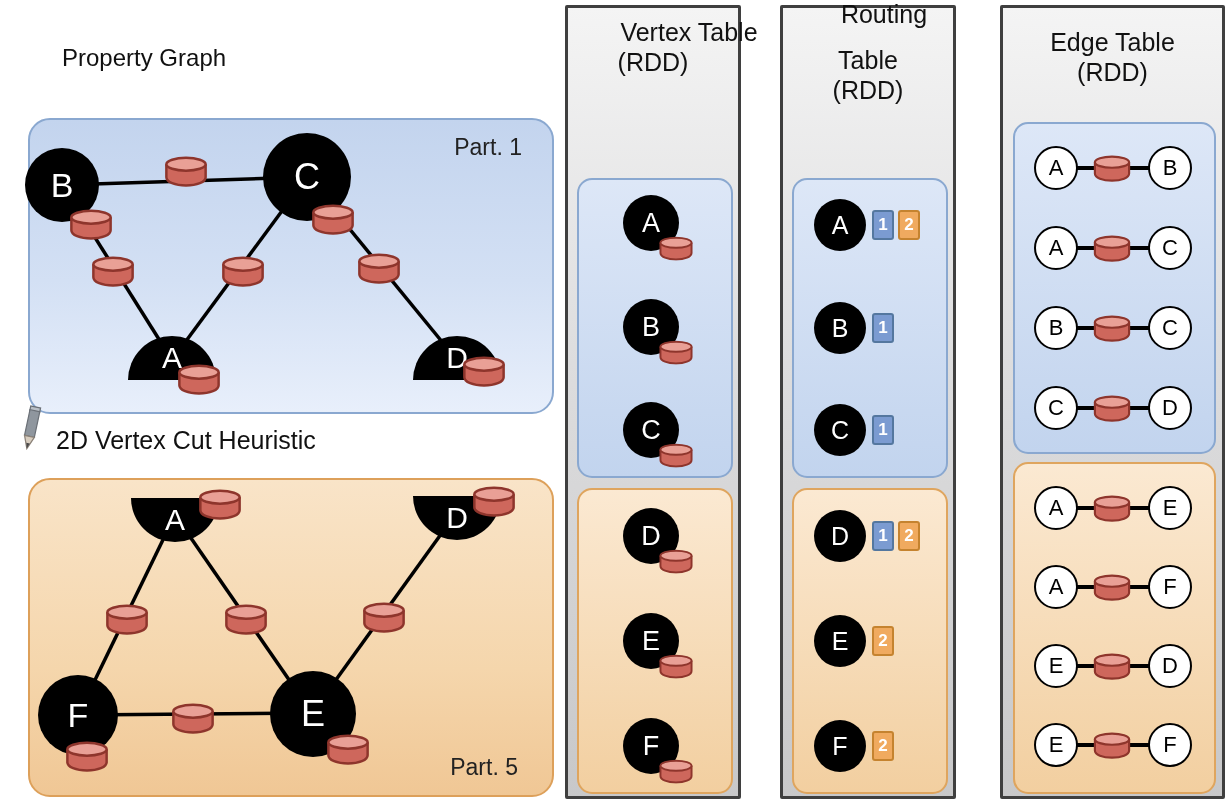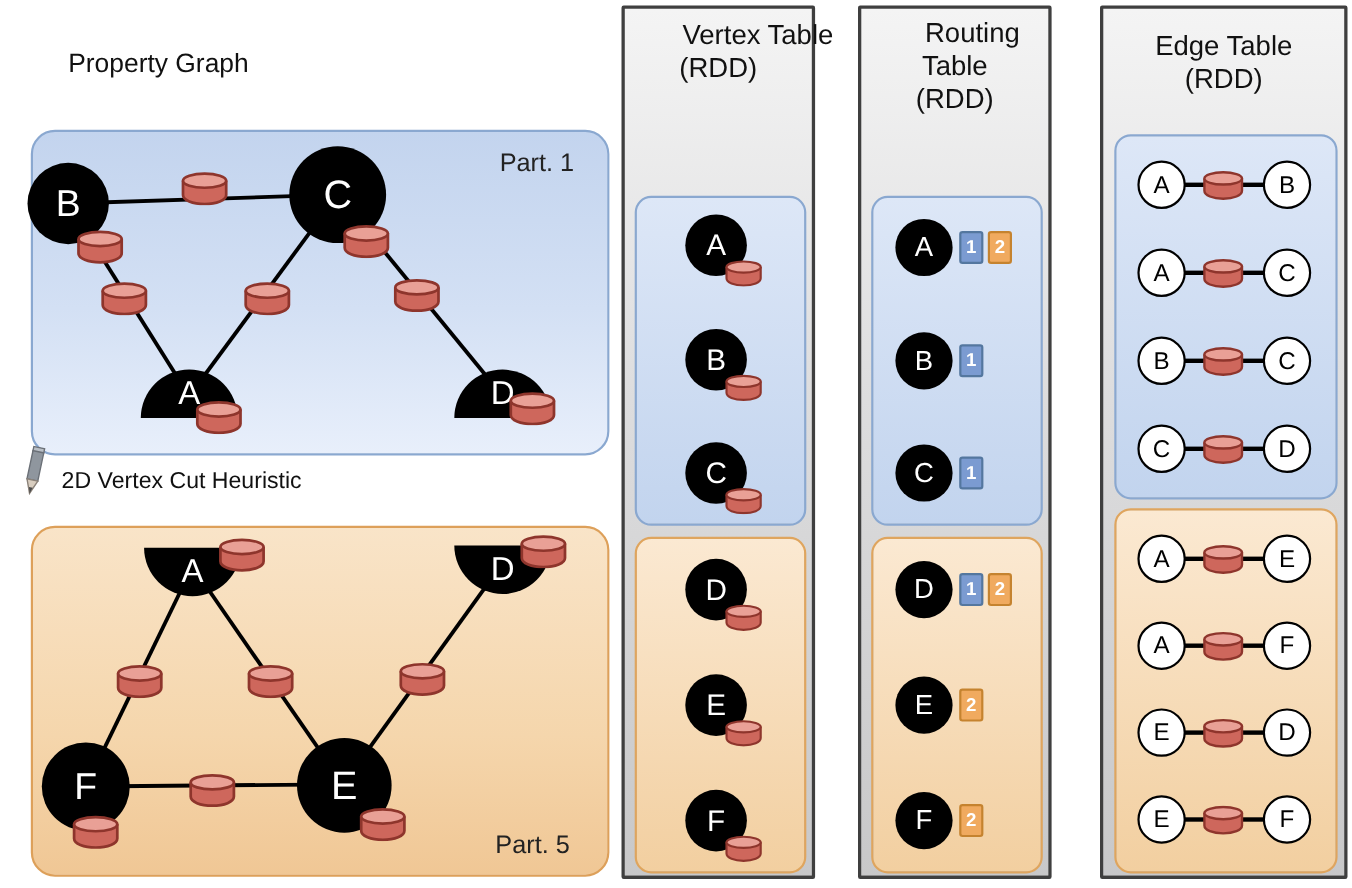--- a/index.html
+++ b/index.html
@@ -108,21 +108,21 @@
   <svg class="cyl" style="left:461px; top:356px;" width="46" height="31" viewBox="0 0 44 30">
       <use href="#cylsym"></use>
     </svg>
 
   <svg class="abs" style="left:14px; top:404px; transform:rotate(12deg); z-index:3;" width="34" height="50" viewBox="0 0 20 40">
     <rect x="6" y="2" width="8" height="4" fill="#b9bfc6" stroke="#6b7077" stroke-width="1"></rect>
     <rect x="6" y="5" width="8" height="21" fill="#8f969e" stroke="#6b7077" stroke-width="1"></rect>
     <polygon points="6,26 14,26 10,36" fill="#d8cdbf" stroke="#8a8178" stroke-width="1"></polygon>
     <polygon points="8.6,31.5 11.4,31.5 10,36" fill="#4a4a4a"></polygon>
   </svg>
-  <div class="heading" style="left:56px; top:426px; font-size:21px;">2D Vertex Cut Heuristic</div>
+  <div class="heading" style="left:56px; top:426px; font-size:25px;">2D Vertex Cut Heuristic</div>
 
   <div class="dome down" style="left:131px; top:498px; width:88px; height:44px; font-size:30px;">A</div>
   <div class="dome down" style="left:413px; top:496px; width:88px; height:44px; font-size:30px;">D</div>
   <div class="circle" style="left:38px;  top:675px; width:80px; height:80px; font-size:34px;">F</div>
   <div class="circle" style="left:270px; top:671px; width:86px; height:86px; font-size:36px;">E</div>
 
   <svg class="cyl" style="left:197px; top:489px;" width="46" height="31" viewBox="0 0 44 30">
       <use href="#cylsym"></use>
     </svg>
   <svg class="cyl" style="left:471px; top:486px;" width="46" height="31" viewBox="0 0 44 30">
@@ -173,21 +173,21 @@
   <div class="circle" style="left:623px; top:613px; width:56px; height:56px; font-size:27px;">E</div>
   <svg class="cyl" style="left:658px; top:654px;" width="36" height="25" viewBox="0 0 44 30">
       <use href="#cylsym"></use>
     </svg>
   <div class="circle" style="left:623px; top:718px; width:56px; height:56px; font-size:27px;">F</div>
   <svg class="cyl" style="left:658px; top:759px;" width="36" height="25" viewBox="0 0 44 30">
       <use href="#cylsym"></use>
     </svg>
 
   <div class="col" style="left:780px; top:5px; width:176px; height:794px;"></div>
-  <div class="col-title" style="left:780px; top:16px; width:208px;">Routing</div>
+  <div class="col-title" style="left:780px; top:0; width:208px;">Routing</div>
   <div class="col-title" style="left:780px; top:46px; width:176px;">Table</div>
   <div class="col-title" style="left:780px; top:76px; width:176px;">(RDD)</div>
 
   <div class="inner blue" style="left:792px; top:178px; width:152px; height:296px;"></div>
   <div class="circle" style="left:814px; top:199px; width:52px; height:52px; font-size:25px;">A</div>
   <div class="badge blue" style="left:872px; top:210px;">1</div>
   <div class="badge orange" style="left:898px; top:210px;">2</div>
   <div class="circle" style="left:814px; top:302px; width:52px; height:52px; font-size:25px;">B</div>
   <div class="badge blue" style="left:872px; top:313px;">1</div>
   <div class="circle" style="left:814px; top:404px; width:52px; height:52px; font-size:25px;">C</div>

